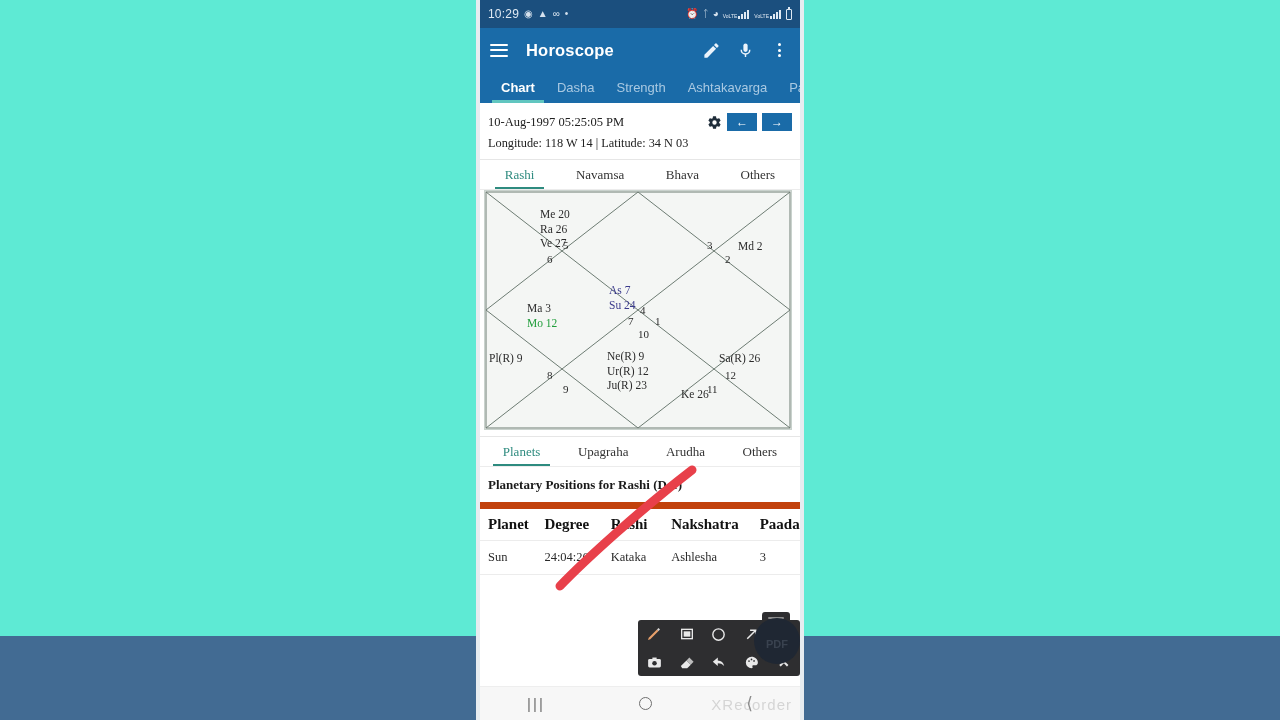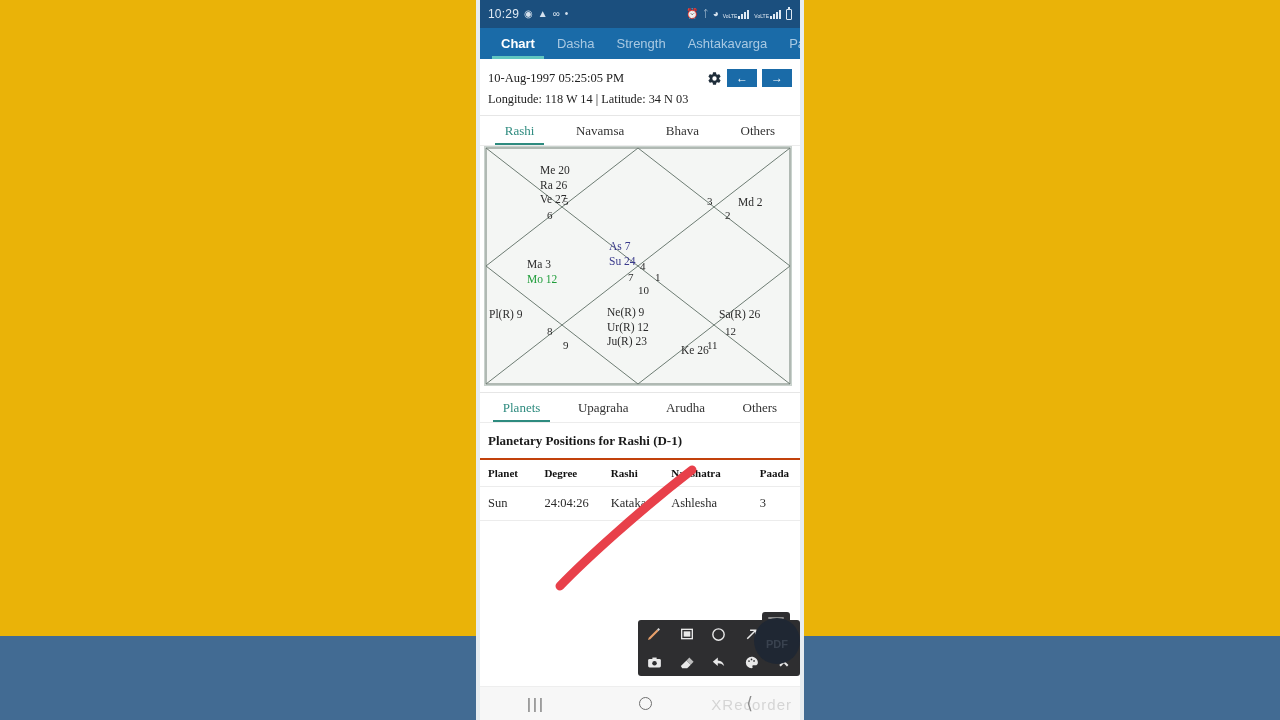--- a/index.html
+++ b/index.html
@@ -5,21 +5,21 @@
   * { box-sizing: border-box; margin: 0; padding: 0; }
   html, body {
     width: 1280px; height: 720px;
     overflow: hidden;
     background: #426b93;
     font-family: "Liberation Sans", sans-serif;
   }
   #stage {
     position: relative;
     width: 1280px; height: 636px;
-    background: #eab308;
+    background: #5eead4;
   }
   
   #phone {
     position: absolute;
     left: 480px; top: 0;
     width: 320px; height: 720px;
     background: #ffffff;
     overflow: hidden;
   }
   
@@ -127,22 +127,22 @@
   .num  { position: absolute; font-family: "Liberation Serif", serif; font-size: 11px; color: #2b2b2b; }
   .c-asc { color: #3a3a8c; }
   .c-mo  { color: #1f9d3a; }
 
   
   .lower { background: #fff; }
   .ptitle { font-family: "Liberation Serif", serif; font-size: 13px; font-weight: bold;
             color: #1a1a1a; padding: 10px 8px 9px 8px; }
   table.ptable { width: 100%; border-collapse: collapse; font-family: "Liberation Serif", serif; }
   table.ptable th {
-    font-size: 11px; font-weight: bold; color: #111; text-align: left;
-    padding: 7px 0 7px 0; border-top: 2px solid #c2410c; border-bottom: 1px solid #ececec;
+    font-size: 15px; font-weight: bold; color: #111; text-align: left;
+    padding: 7px 0 7px 0; border-top: 7px solid #c2410c; border-bottom: 1px solid #ececec;
   }
   table.ptable td {
     font-size: 12.5px; color: #2a2a2a; padding: 9px 0 9px 0;
     border-bottom: 1px solid #ececec;
   }
   table.ptable th:nth-child(1), table.ptable td:nth-child(1){ padding-left: 8px; width: 64px;}
   table.ptable th:nth-child(2), table.ptable td:nth-child(2){ width: 66px;}
   table.ptable th:nth-child(3), table.ptable td:nth-child(3){ width: 60px;}
   table.ptable th:nth-child(4), table.ptable td:nth-child(4){ width: 88px;}
   table.ptable th:nth-child(5), table.ptable td:nth-child(5){ width: 40px;}
@@ -228,20 +228,47 @@
               <i></i>
               <i></i>
               <i></i>
               <i></i>
             </span>
         </span>
         <span class="batt"></span>
       </div>
     </div>
 
+    <div class="appbar">
+      <div class="hamburger">
+        <span></span>
+          <span></span>
+          <span></span>
+      </div>
+      <div class="appbar-title">Horoscope</div>
+      <div class="appbar-spacer"></div>
+      <div class="appbar-ico">
+        <svg width="19" height="19" viewBox="0 0 24 24" fill="#eaf3fb">
+          <path d="M3 17.25V21h3.75L17.81 9.94l-3.75-3.75L3 17.25zM20.71 7.04a1 1 0 000-1.41l-2.34-2.34a1 1 0 00-1.41 0l-1.83 1.83 3.75 3.75 1.83-1.83z"></path>
+        </svg>
+      </div>
+      <div class="appbar-ico">
+        <svg width="17" height="19" viewBox="0 0 24 24" fill="#eaf3fb">
+          <path d="M12 14a3 3 0 003-3V5a3 3 0 00-6 0v6a3 3 0 003 3z"></path>
+          <path d="M17 11a5 5 0 01-10 0H5a7 7 0 006 6.92V21h2v-3.08A7 7 0 0019 11h-2z"></path>
+        </svg>
+      </div>
+      <div class="appbar-ico">
+        <span class="dots">
+            <b></b>
+            <b></b>
+            <b></b>
+          </span>
+      </div>
+    </div>
 
     <div class="tabstrip">
       <div class="tab active">
           <span>Chart</span>
         </div>
       <div class="tab">
           <span>Dasha</span>
         </div>
       <div class="tab">
           <span>Strength</span>

